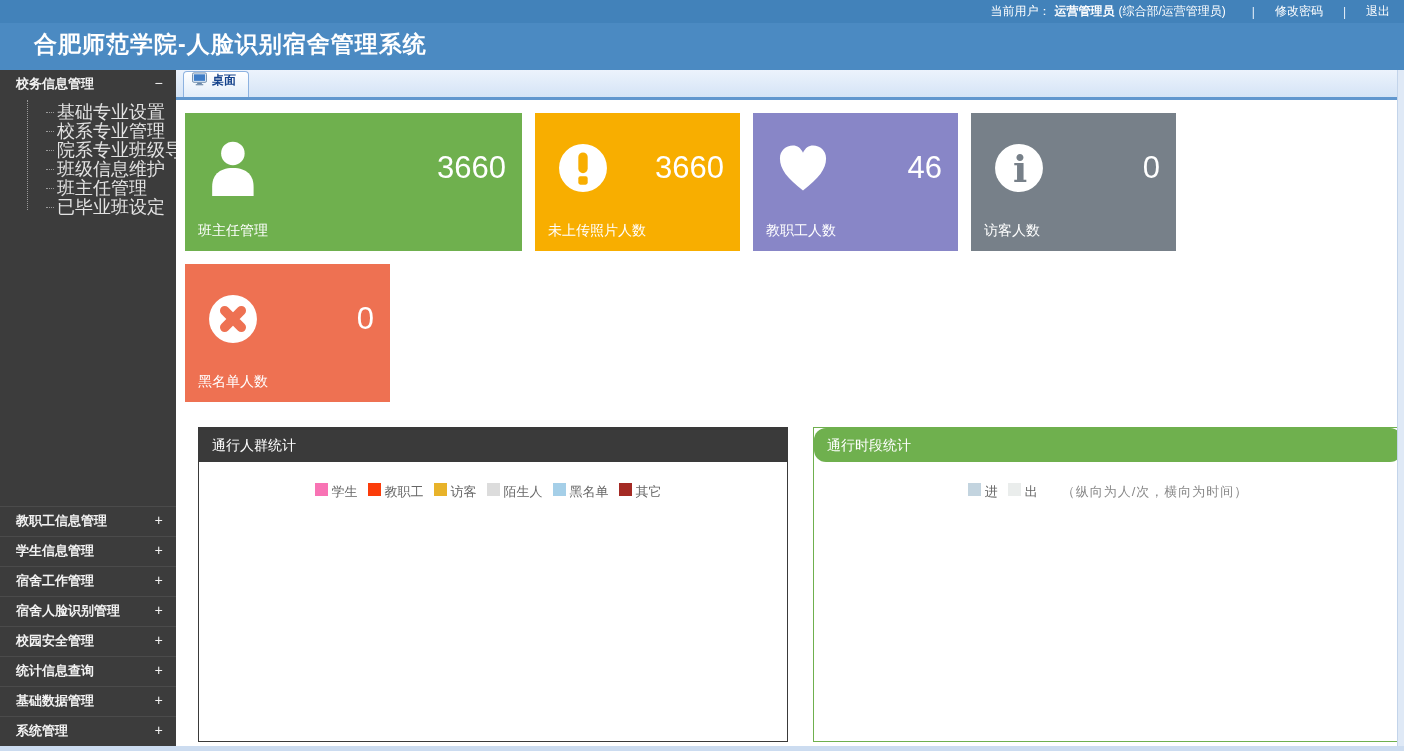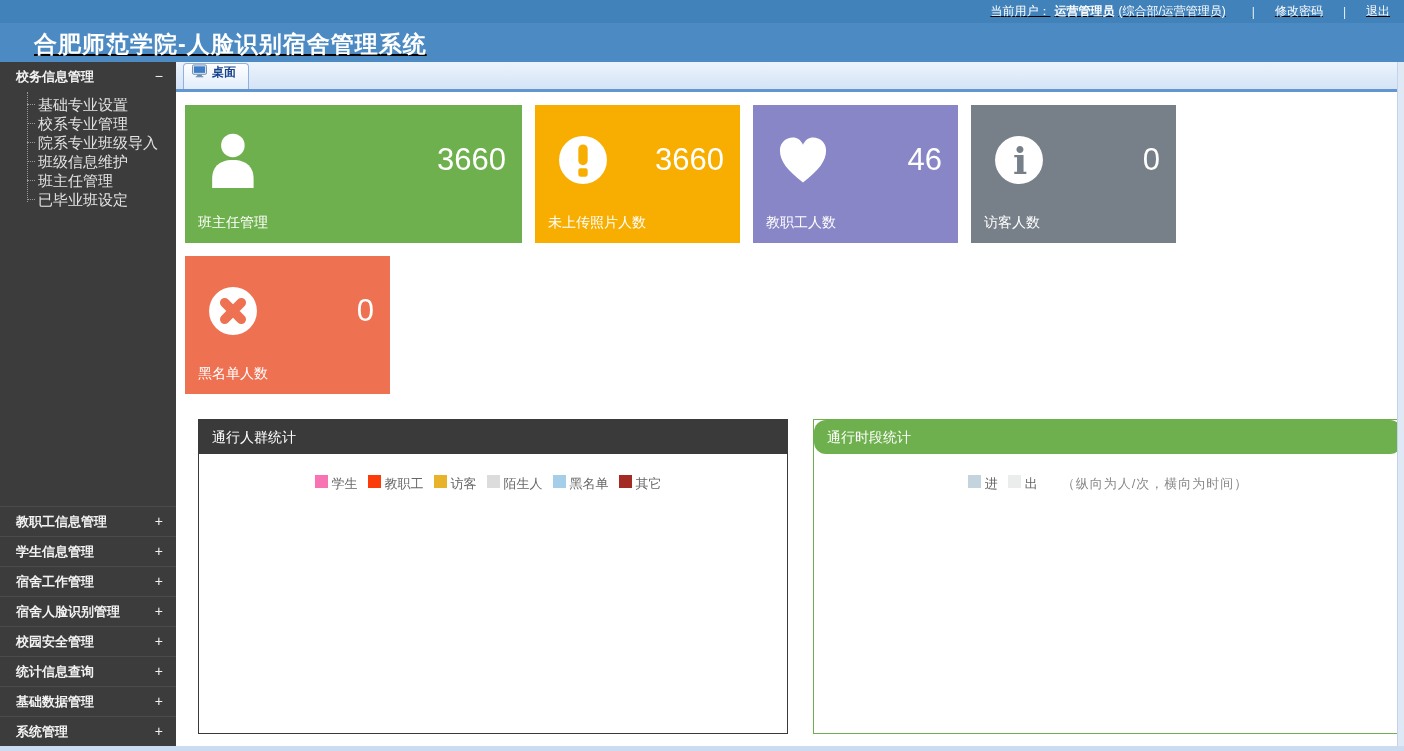--- a/index.html
+++ b/index.html
@@ -2,47 +2,47 @@
 <html><head>
 <meta charset="utf-8">
 <style>
   * { margin:0; padding:0; box-sizing:border-box; }
   html,body { width:1404px; height:751px; overflow:hidden; }
   body { font-family:"Liberation Sans","DejaVu Sans",sans-serif; background:#fff; }
 
   .page { width:1404px; height:751px; display:flex; flex-direction:column; }
 
   
-  .header { height:62px; background:#4b8ac2; flex:none;text-decoration:underline; }
+  .header { height:70px; background:#4b8ac2; flex:none; }
   .userbar { height:23px; background:#4282ba; display:flex; align-items:center;
              justify-content:flex-end; padding-right:14px; color:#fff; font-size:12px; }
   .userbar .uname { font-weight:bold; margin:0 4px; }
   .userbar .udetail { margin-right:6px; }
   .userbar .sep { margin:0 20px; color:#e8f1fa; font-size:12px; }
   .userbar .ulink { color:#fff; text-decoration:none; cursor:pointer; }
   .app-title { color:#fff; font-size:23px; font-weight:bold; padding:6px 0 0 34px;
                letter-spacing:1px; }
 
   
   .middle { flex:1; display:flex; min-height:0; }
 
   
   .sidebar { width:176px; background:#3c3c3c; display:flex; flex-direction:column; flex:none; }
   .menu-title { height:30px; line-height:30px; text-align:center; color:#fff;
                 font-size:14px; font-weight:bold; border-bottom:1px solid #575757; }
   .group-header { height:30px; line-height:29px; padding:0 13px 0 16px; color:#f2f2f2;
                   font-size:13px; font-weight:bold; display:flex; border-top:1px solid #4b4b4b;
-                  cursor:pointer; }
+                  cursor:pointer;font-family:Liberation Mono, monospace; }
   .group-header:first-of-type { border-top:none; }
   .group-header .gsym { margin-left:auto; font-weight:normal; font-size:14px; }
   .submenu { list-style:none; padding:3px 0 12px 0; position:relative; }
   .submenu::before { content:""; position:absolute; left:27px; top:0; bottom:19px;
                      border-left:1px dotted #9a9a9a; }
-  .submenu li { height:19px; line-height:19px; font-size:15px; color:#e3e3e3;
-                padding-left:38px; position:relative; cursor:pointer; white-space:nowrap; }
+  .submenu li { height:19px; line-height:19px; font-size:18px; color:#e3e3e3;
+                padding-left:38px; position:relative; cursor:pointer; white-space:nowrap;margin-left:19px; }
   .submenu li::before { content:""; position:absolute; left:27px; top:9px; width:8px;
                         border-top:1px dotted #9a9a9a; }
   .side-spacer { flex:1; }
 
   
   .main { flex:1; display:flex; flex-direction:column; background:#fff; position:relative; min-width:0; }
   .right-strip { position:absolute; top:0; right:0; bottom:0; width:7px;
                  background:#dfe9f6; border-left:1px solid #c3d4ea; }
   .tabbar { height:30px; flex:none; background:linear-gradient(#ecf3fc,#d5e4f6);
             border-bottom:3px solid #6197ce; display:flex; align-items:flex-end; padding-left:7px; }

